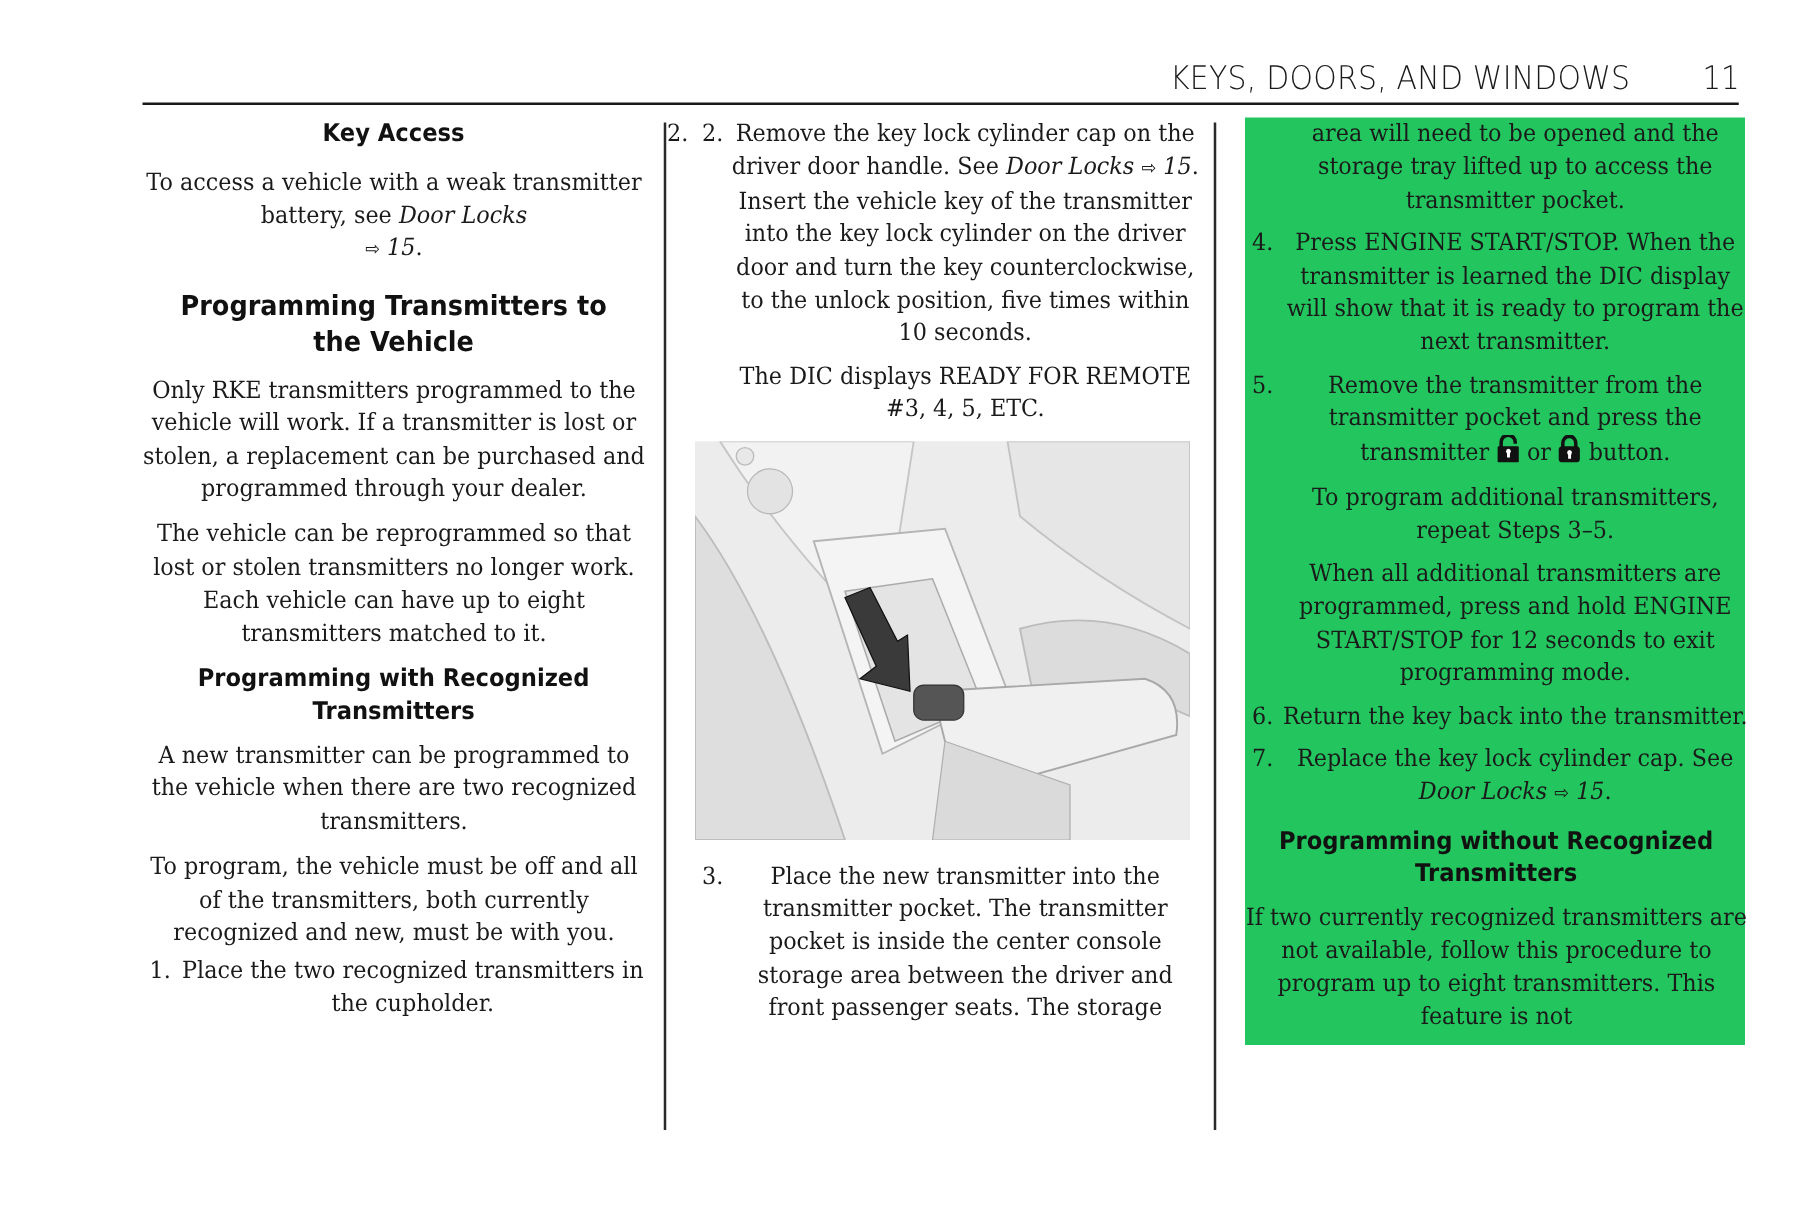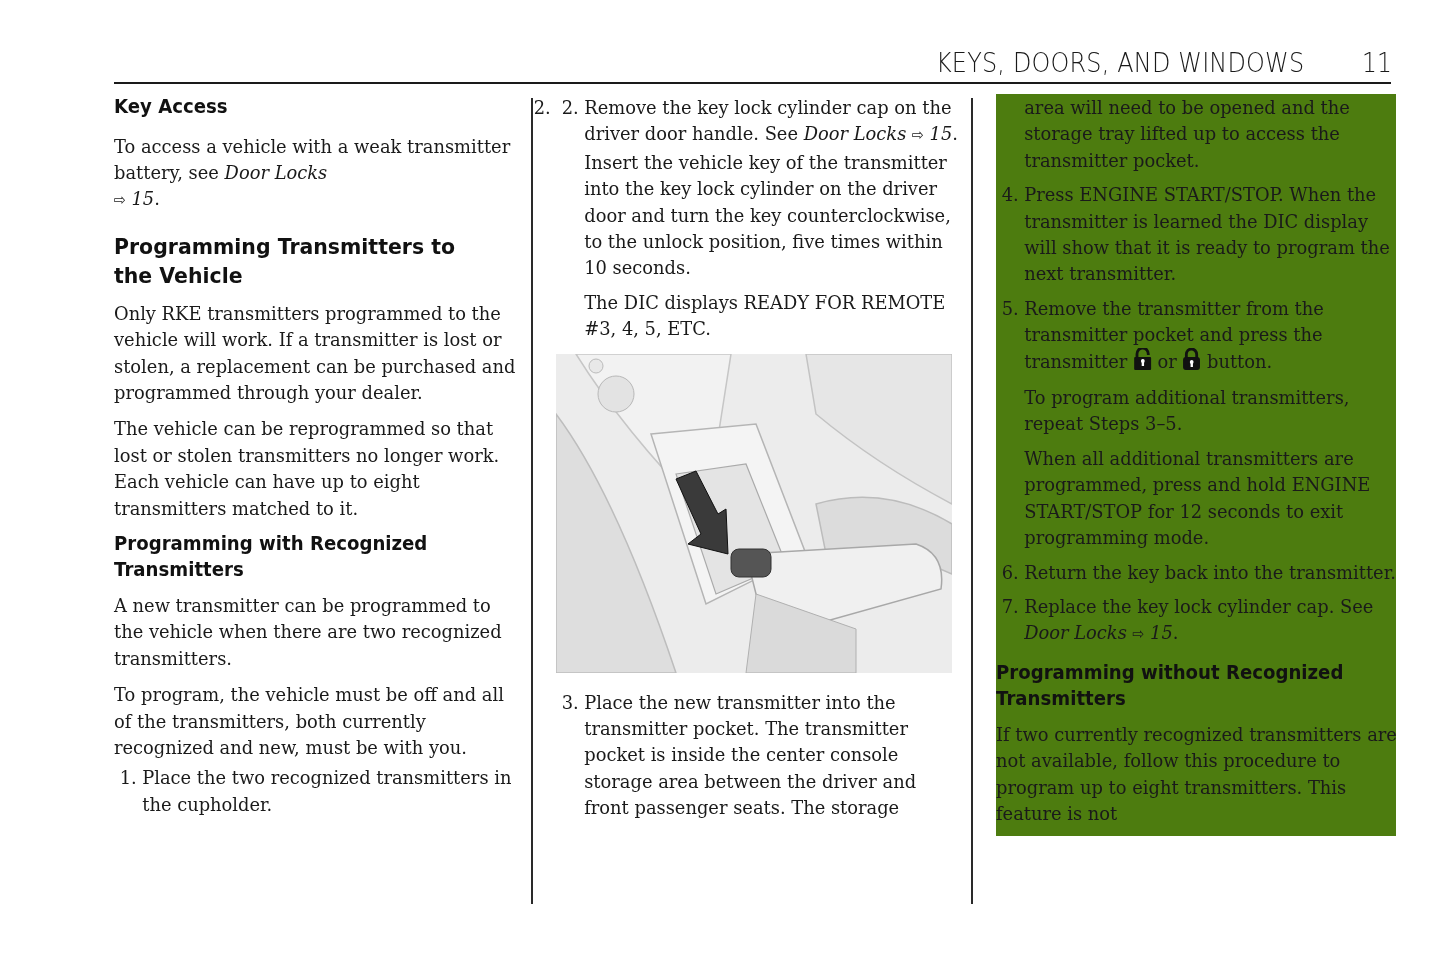--- a/index.html
+++ b/index.html
@@ -22,21 +22,21 @@
     transform: scaleX(0.9); transform-origin: left top;
   }
   .header-rule {
     position: absolute; top: 82px; left: 114px; width: 1277px; height: 2px;
     background: #1a1a1a;
   }
   .col-divider {
     position: absolute; width: 2px; background: #2a2a2a;
   }
   .col {
-    position: absolute; top: 94px;
+    position: absolute; top: 94px; text-align: center;
   }
   .col-1 { left: 114px; width: 400px; }
   .col-2 { left: 556px; width: 400px; }
   .col-3 { left: 996px; width: 400px; }
 
   .h2 {
     font-family: "DejaVu Sans", "Liberation Sans", sans-serif;
     font-weight: bold; font-size: 22px; line-height: 29px;
     margin: 0 0 8px 0; color: #111;
     transform: scaleX(0.93); transform-origin: left top;
@@ -135,21 +135,21 @@
       <polygon points="120,125 140,117 162,160 170,155 172,200 132,190 145,180" fill="#3a3a3a" stroke="#111" stroke-width="1"></polygon>
     </svg>
   </div>
 
   <div class="step">
     <span class="num">3.</span>
     <span>Place the new transmitter into the transmitter pocket. The transmitter pocket is inside the center console storage area between the driver and front passenger seats. The storage</span>
   </div>
 </div>
 
-<div class="col col-3" style="background:#4d7c0f;">
+<div class="col col-3" style="background:#22c55e;">
   <div class="p cont" style="width:100%; margin-bottom:8px;">area will need to be opened and the storage tray lifted up to access the transmitter pocket.</div>
 
   <div class="step">
     <span class="num">4.</span>
     <span>Press ENGINE START/STOP. When the transmitter is learned the DIC display will show that it is ready to program the next transmitter.</span>
   </div>
 
   <div class="step">
     <span class="num">5.</span>
     <span>Remove the transmitter from the transmitter pocket and press the transmitter </span><span class="lock-glyph"><svg width="20" height="22" viewBox="0 0 20 22">

